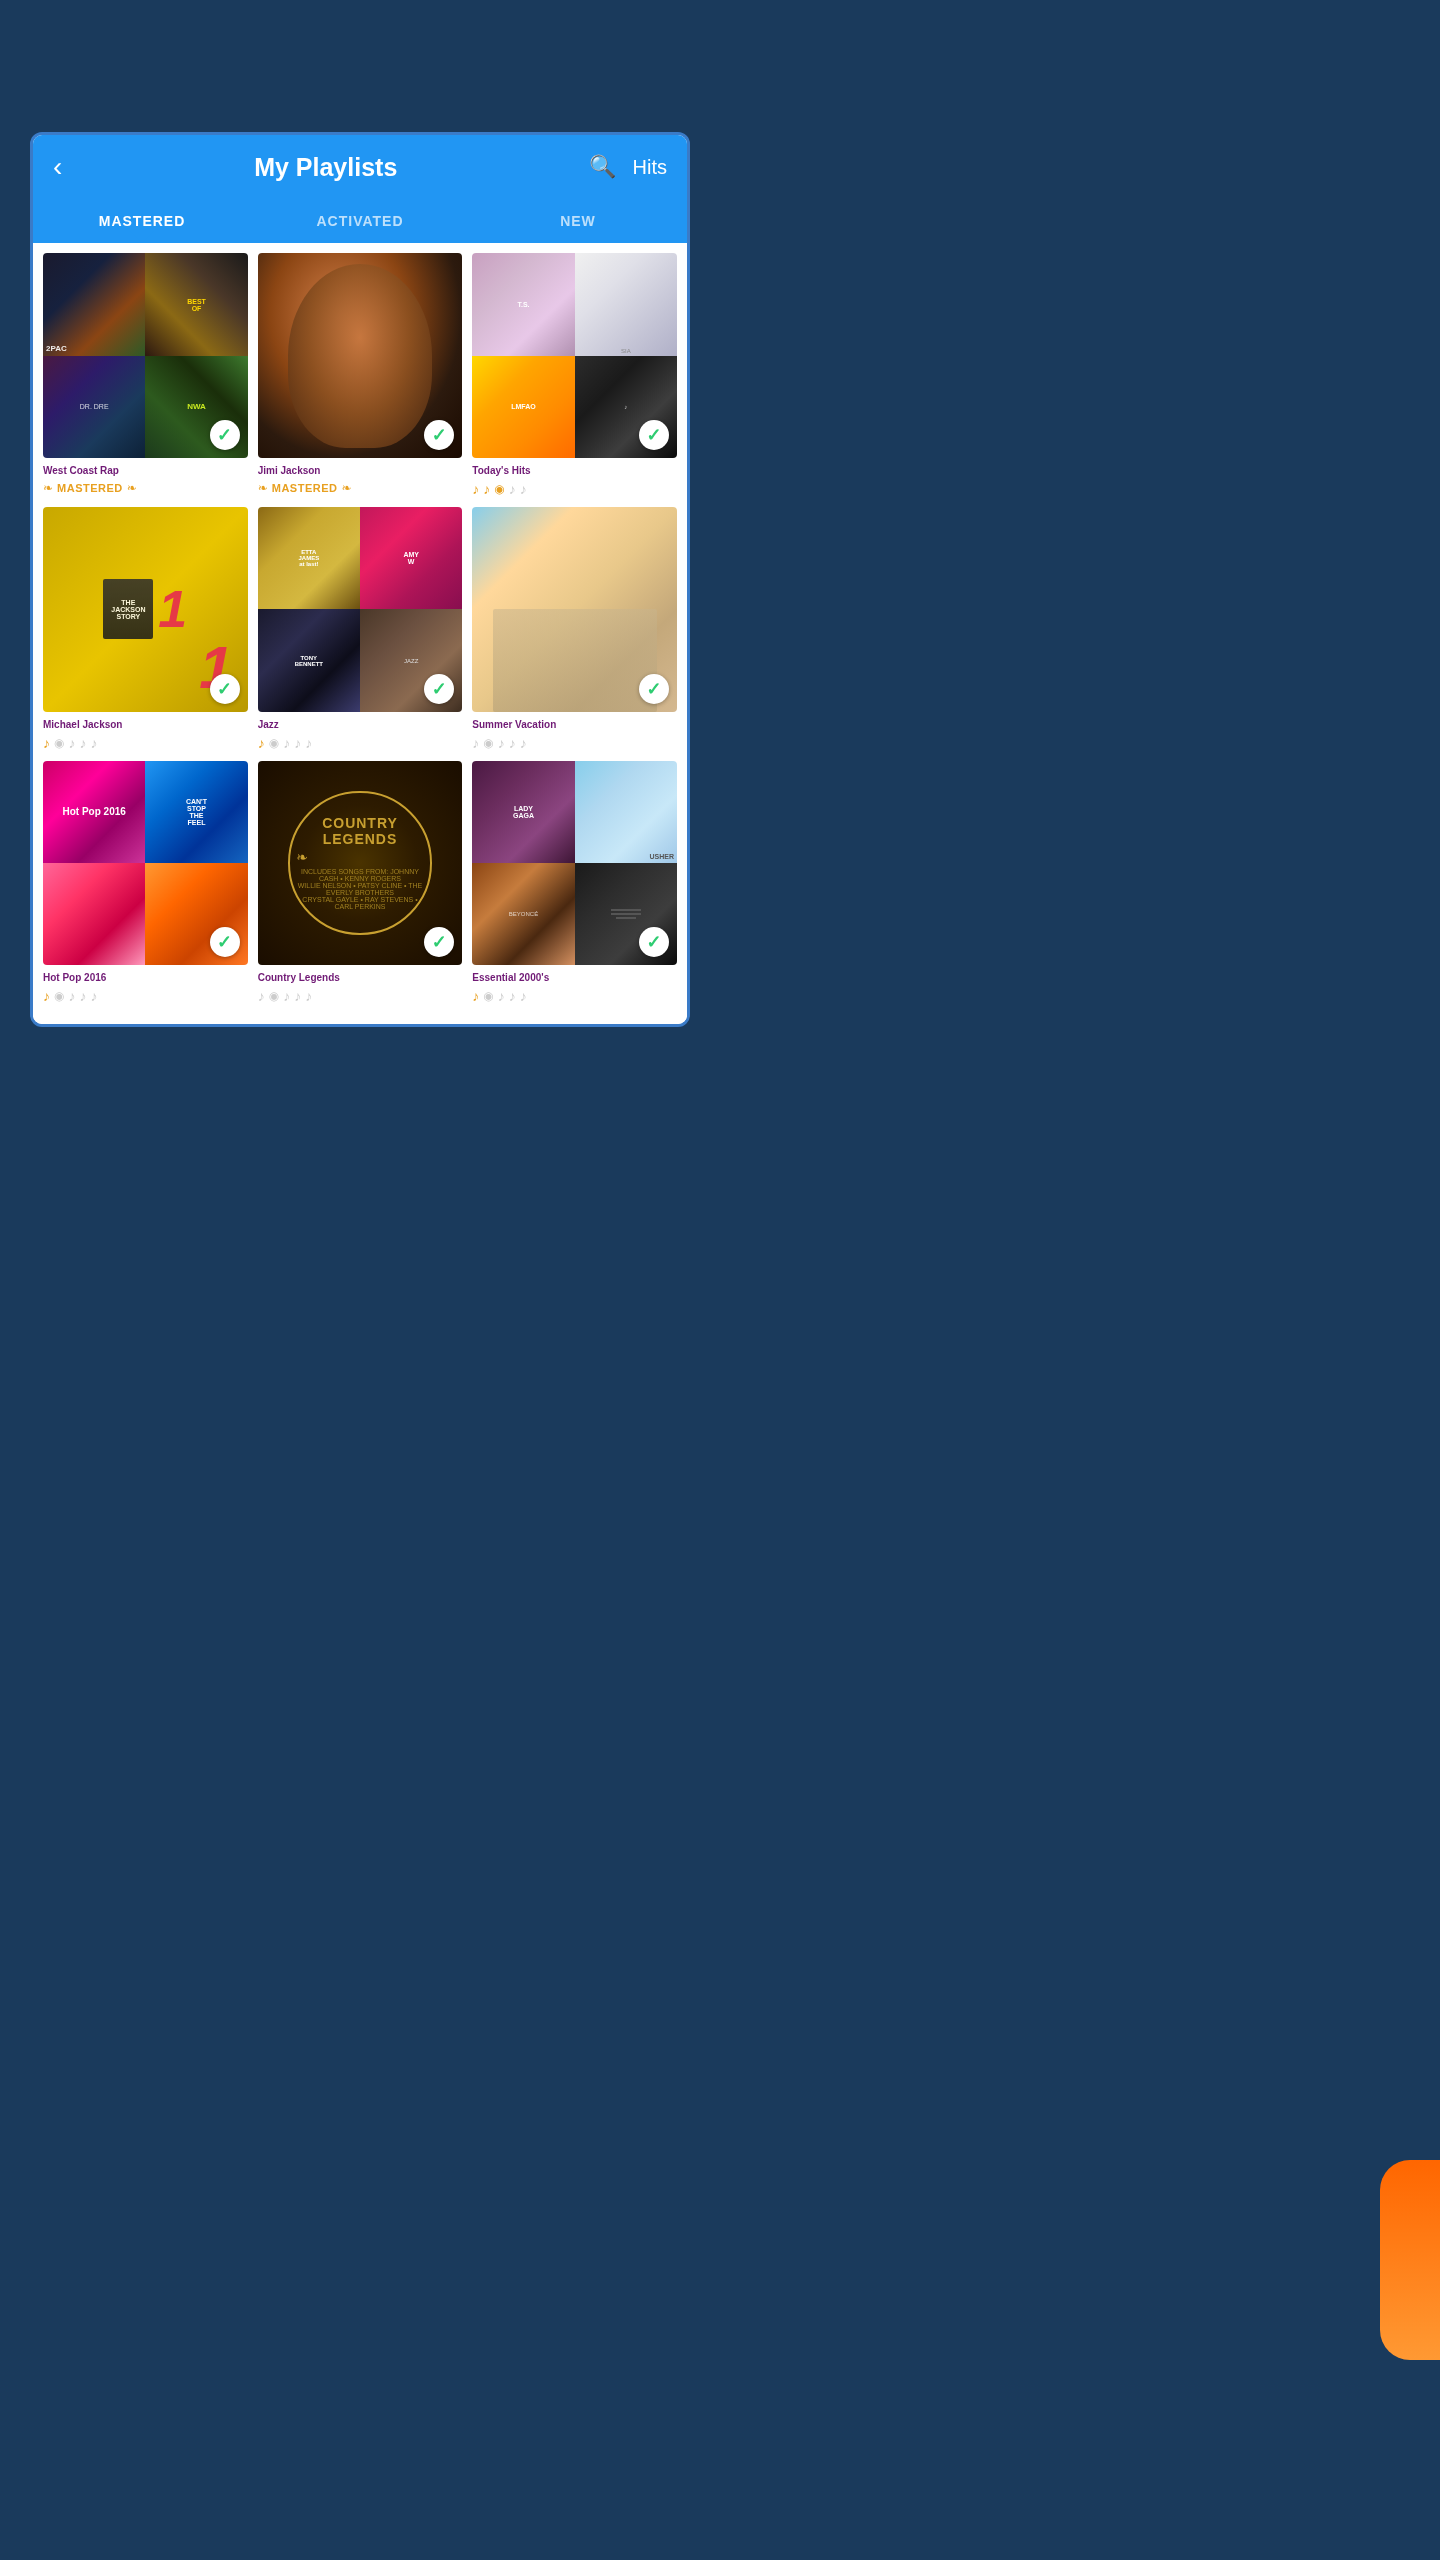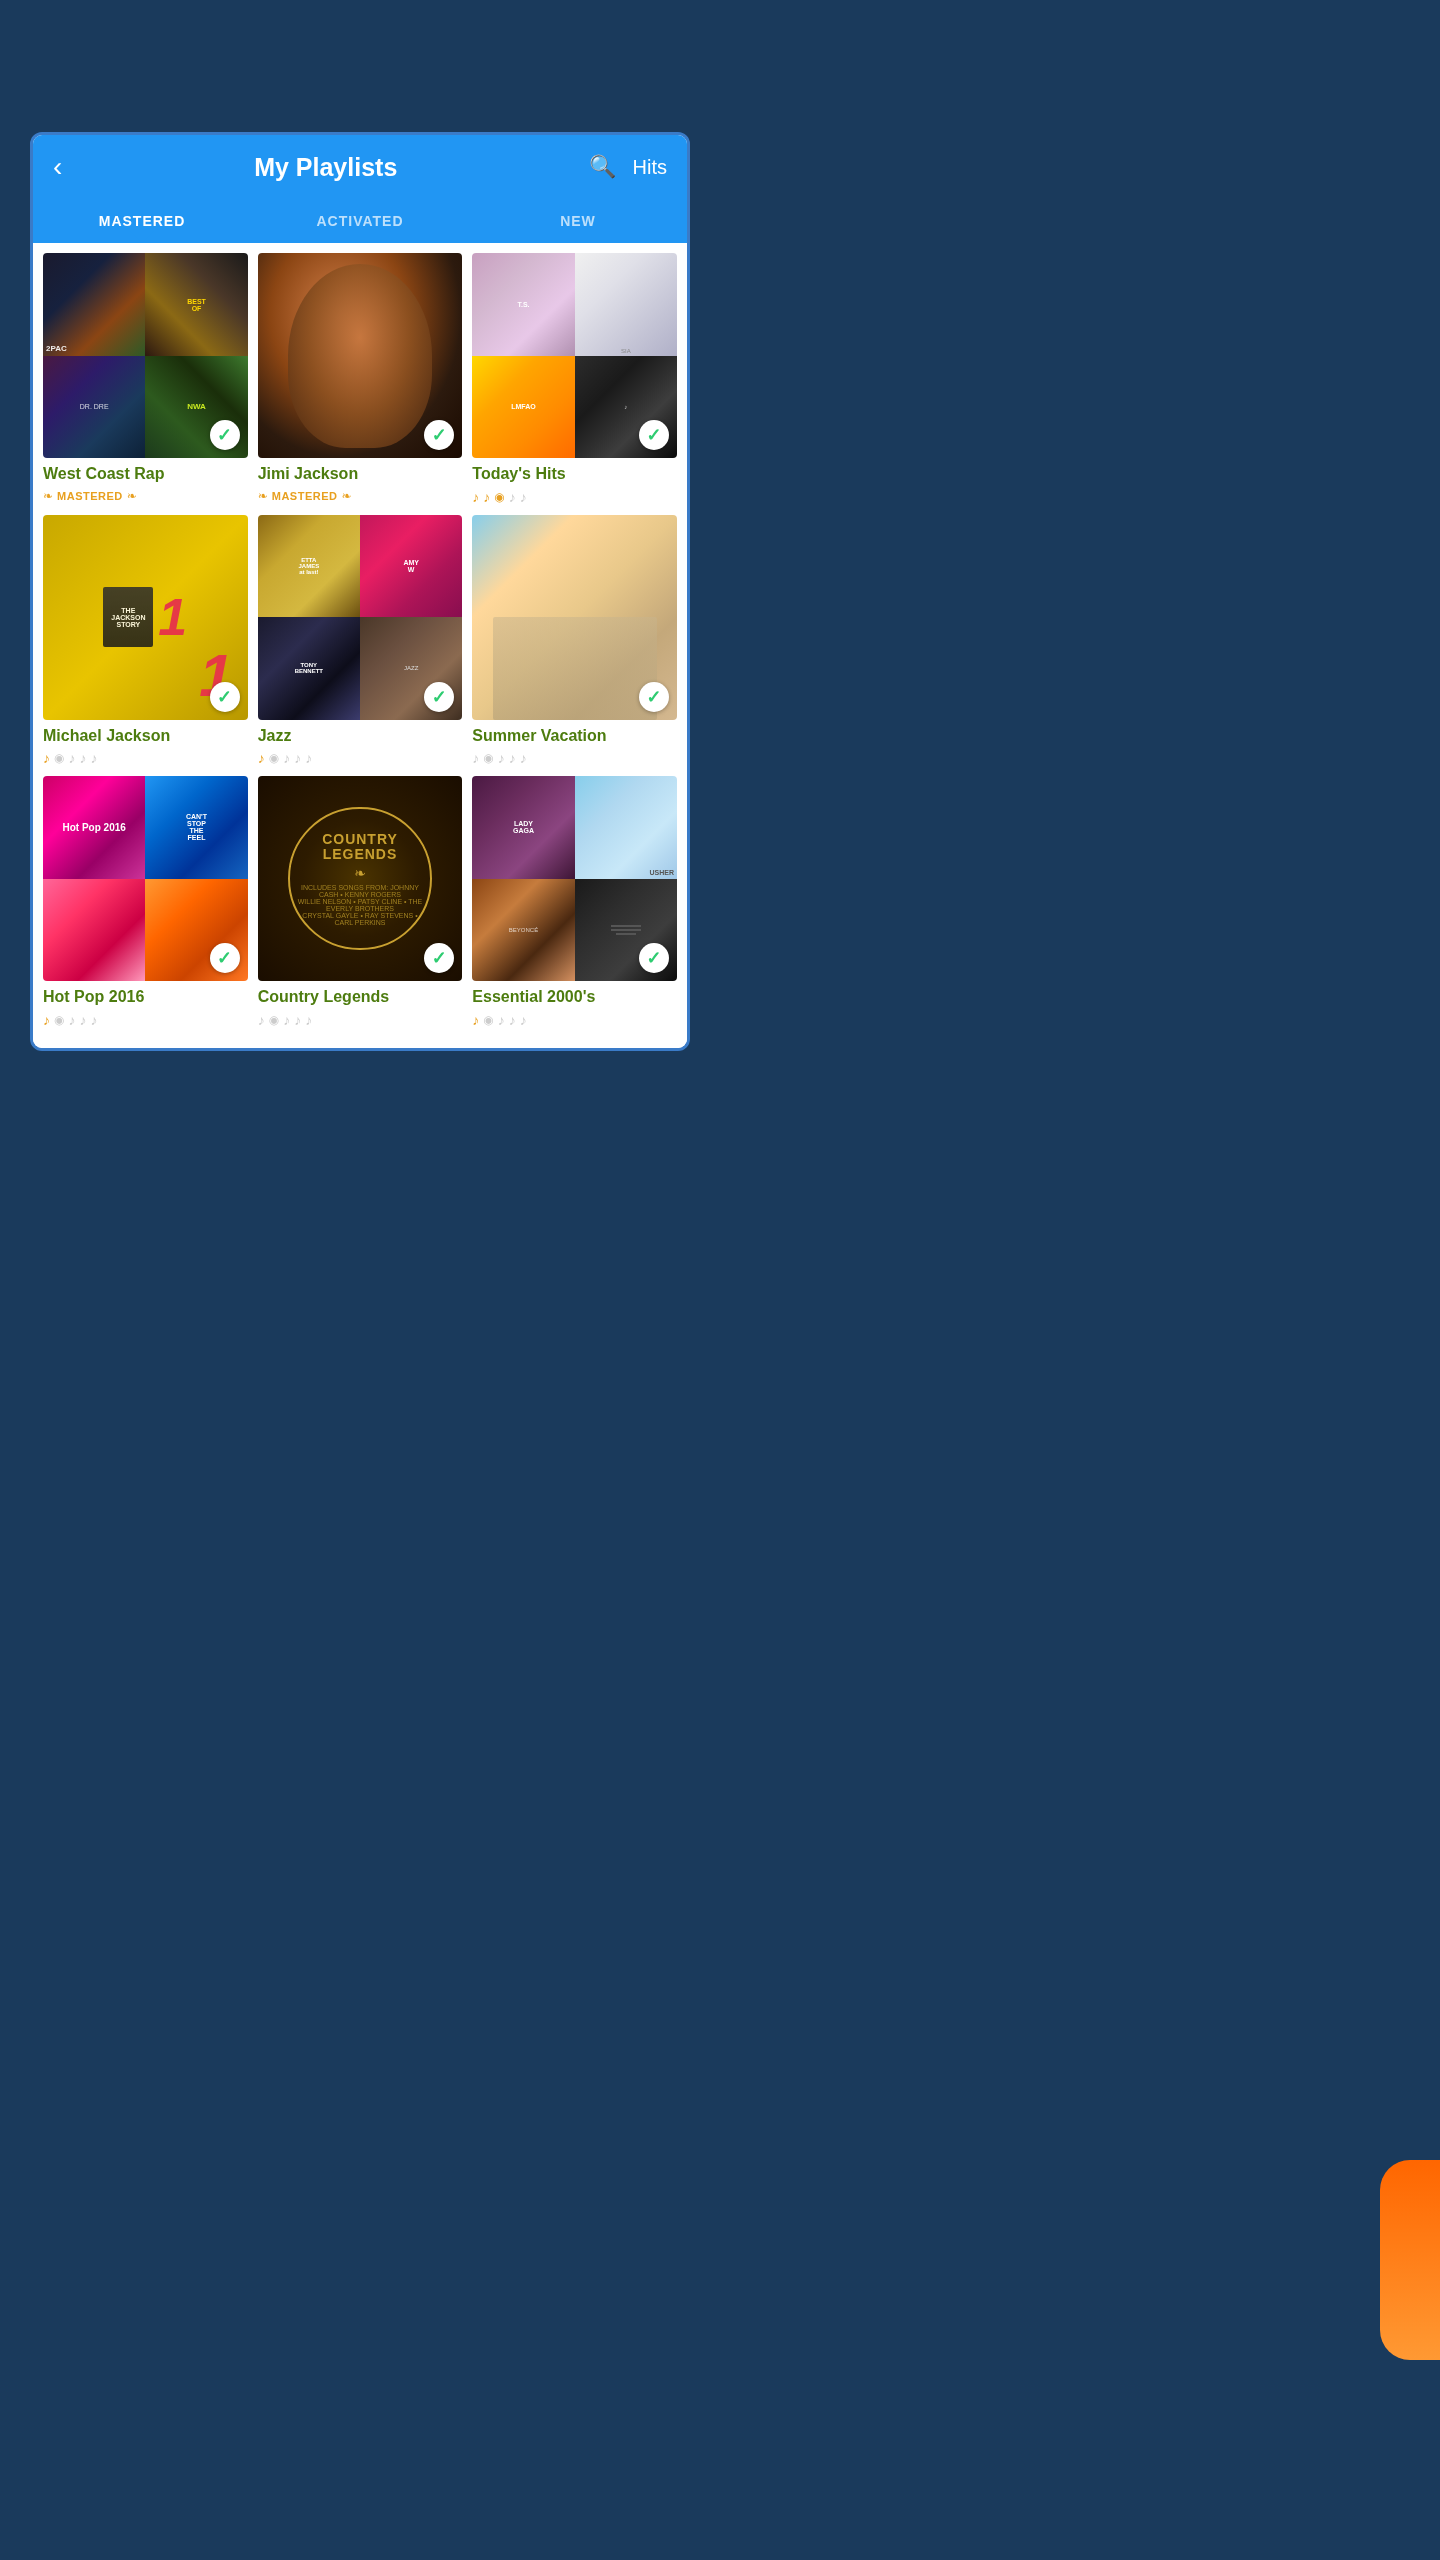--- a/index.html
+++ b/index.html
@@ -194,23 +194,23 @@
       display: flex;
       align-items: center;
       justify-content: center;
       color: #2ecc71;
       font-size: 18px;
       font-weight: 900;
       box-shadow: 0 1px 4px rgba(0,0,0,0.3);
     }
 
     .playlist-name {
-      font-size: 16px;
+      font-size: 10px;
       font-weight: 600;
-      color: #4d7c0f;
+      color: #701a75;
       margin-top: 6px;
       line-height: 1.3;
     }
 
     .playlist-status {
       display: flex;
       align-items: center;
       gap: 4px;
       margin-top: 4px;
     }
@@ -490,21 +490,21 @@
           <span class="music-note grey">♪</span>
           <span class="music-note grey">♪</span>
           <span class="music-note grey">♪</span>
         </div>
       </div>
 
       <div class="playlist-item">
         <div class="playlist-cover-wrap">
           <div class="playlist-cover single">
             <div class="country-cover">
-              <div style="border:2px solid #c8a030;border-radius:50%;width:70%;aspect-ratio:1;display:flex;align-items:center;justify-content:center;flex-direction:column;padding:6px;">
+              <div style="border:2px solid #c8a030;border-radius:50%;width:70%;aspect-ratio:1;display:flex;justify-content:center;flex-direction:column;padding:6px;">
                 <span class="country-text">COUNTRY<br>LEGENDS</span>
                 <div style="color:#c8a030;font-size:14px;margin-top:2px;">❧</div>
                 <span class="country-subtitle">INCLUDES SONGS FROM: JOHNNY CASH • KENNY ROGERS<br>WILLIE NELSON • PATSY CLINE • THE EVERLY BROTHERS<br>CRYSTAL GAYLE • RAY STEVENS • CARL PERKINS</span>
               </div>
             </div>
           </div>
           <div class="check-badge">✓</div>
         </div>
         <div class="playlist-name">Country Legends</div>
         <div class="playlist-status">

